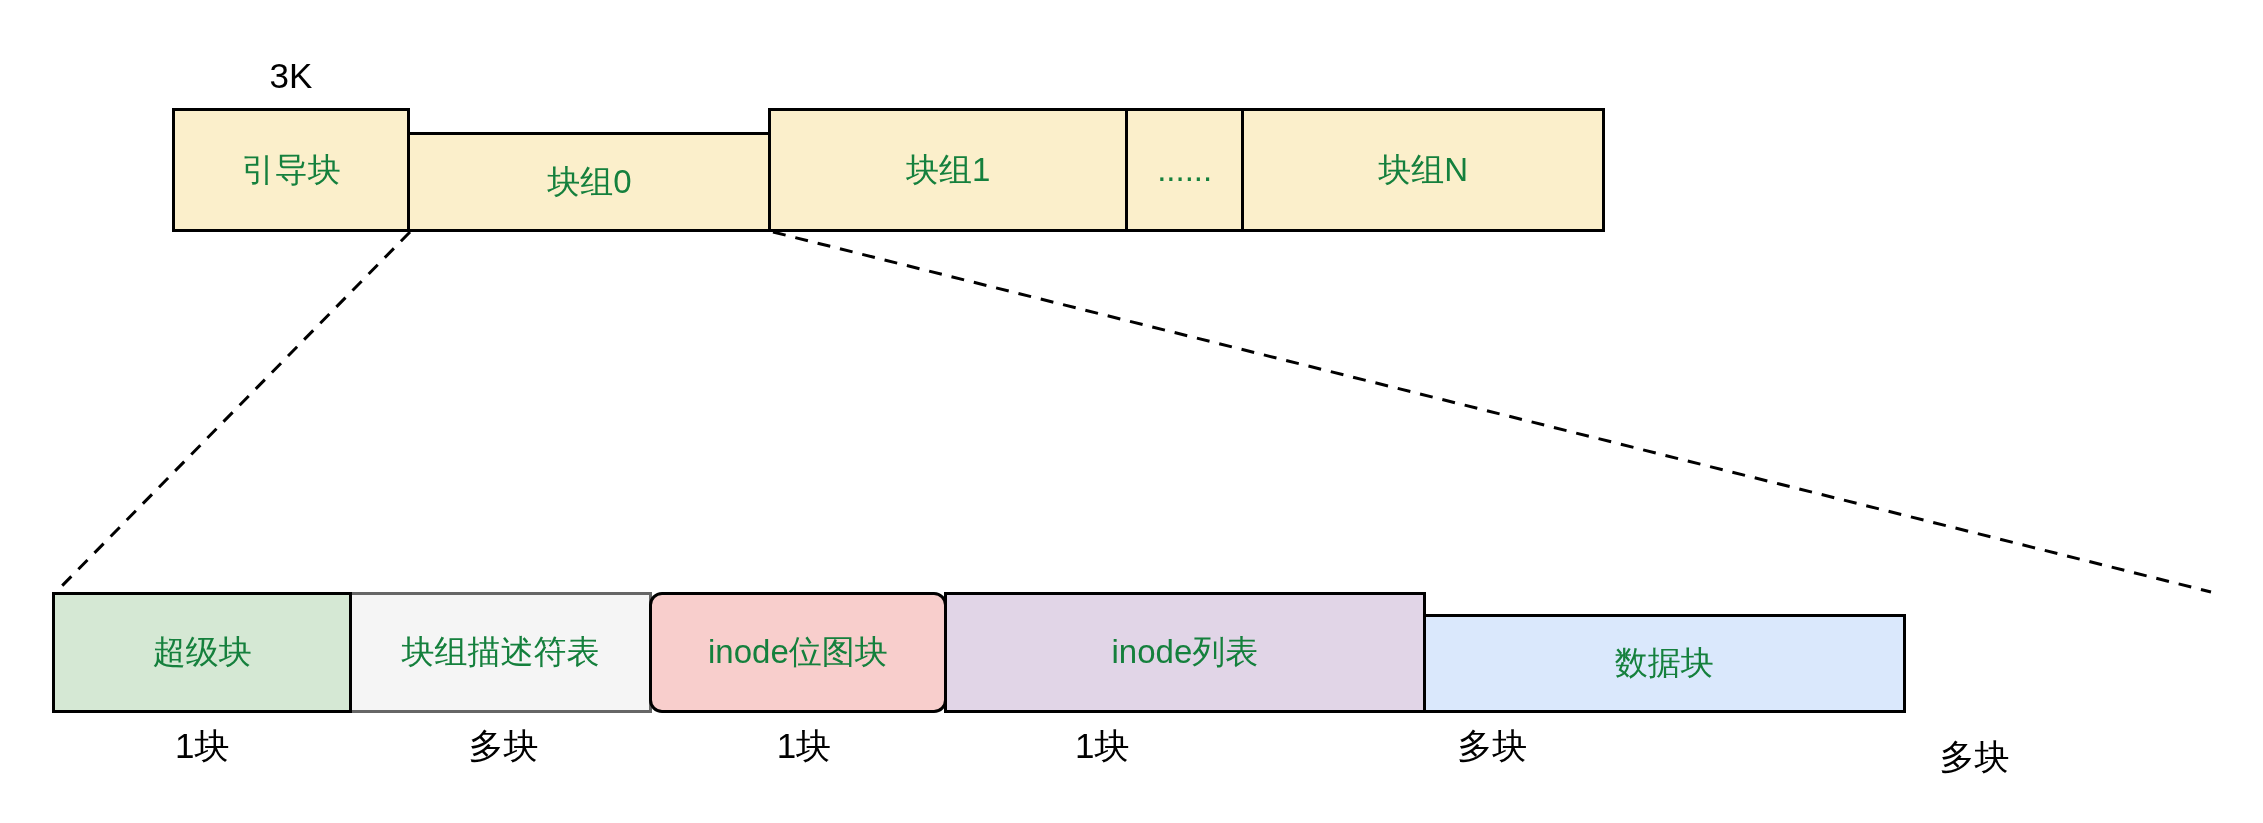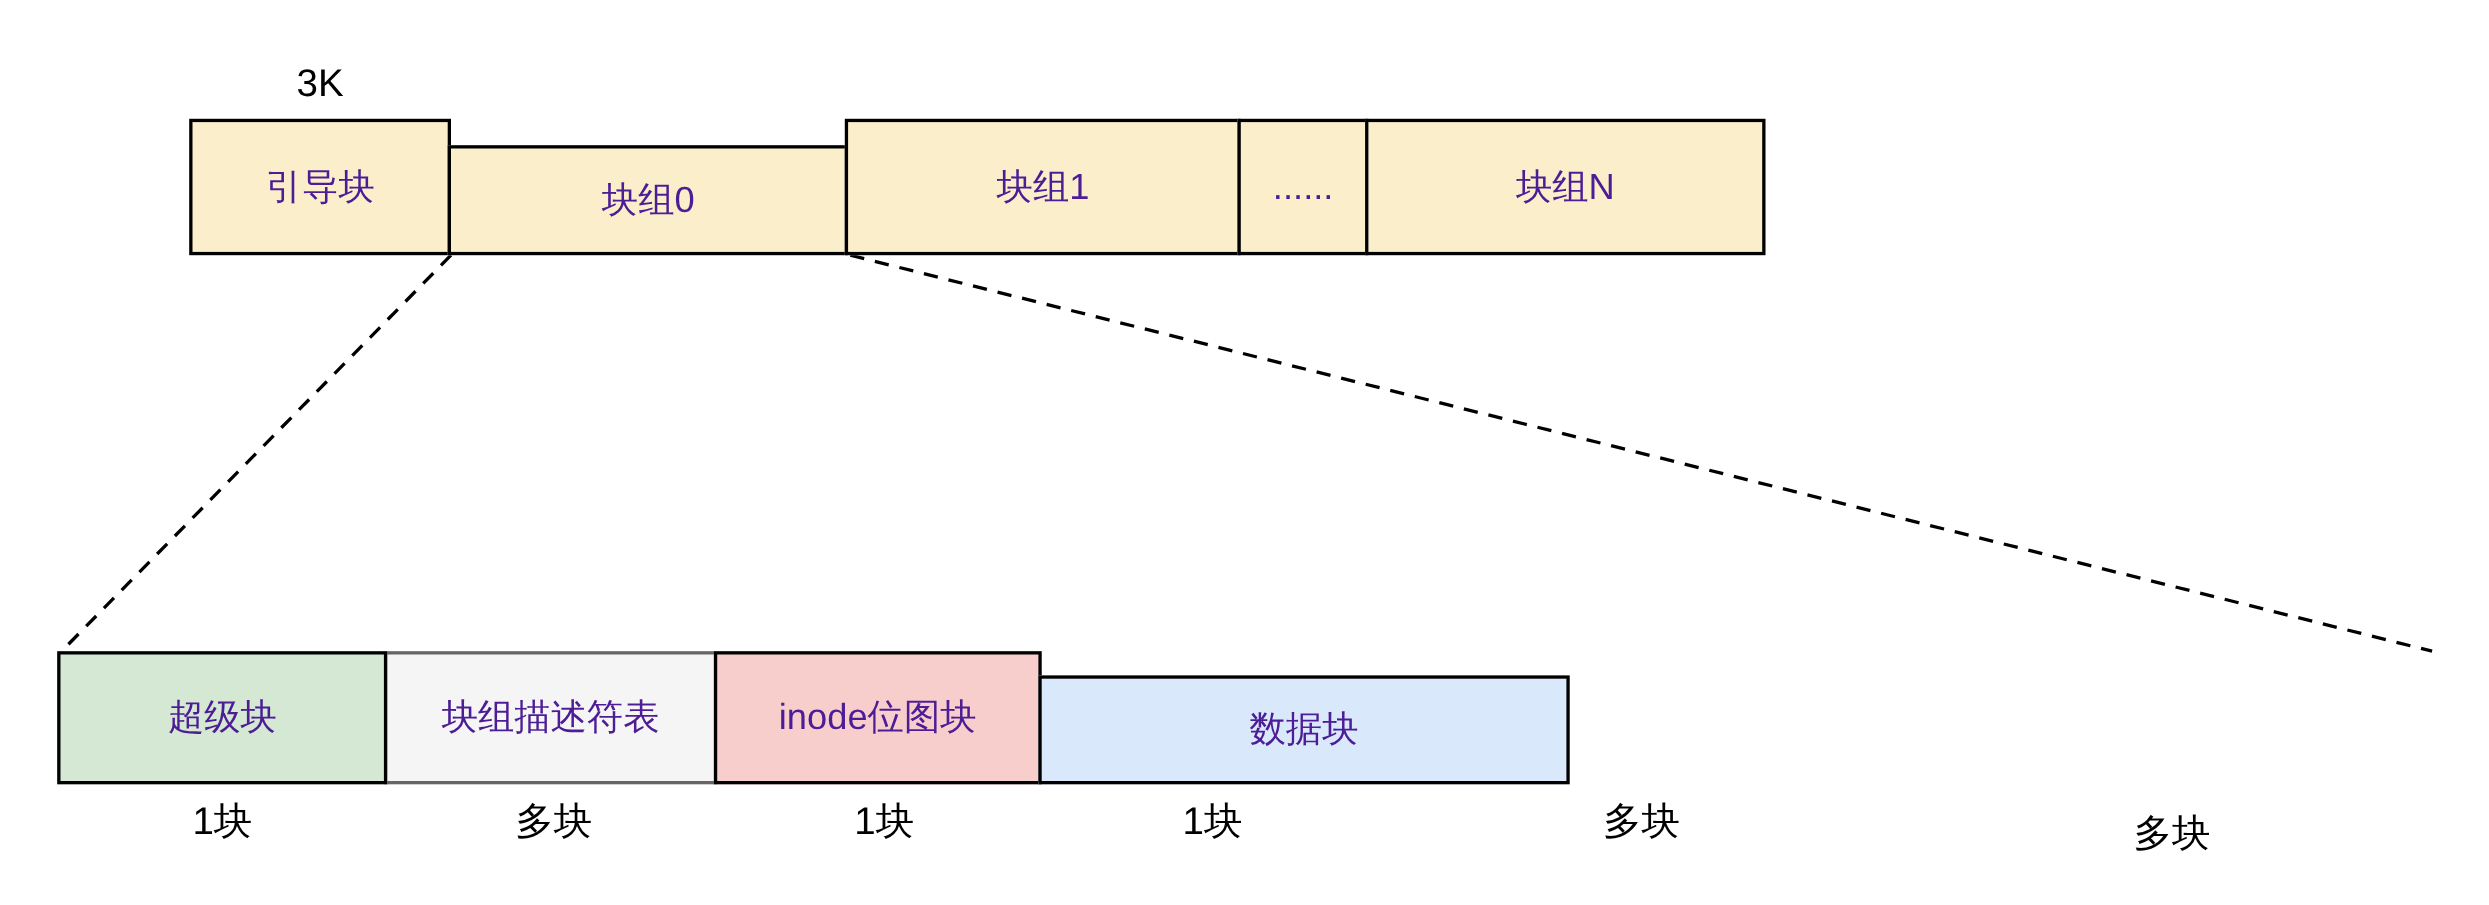--- a/index.html
+++ b/index.html
@@ -49,21 +49,21 @@
   }
   .seg {
     position: relative;
     z-index: 2;
     box-sizing: border-box;
     border: 3px solid #000000;
     display: flex;
     align-items: center;
     justify-content: center;
     font-size: 33px;
-    color: #4c1d95;
+    color: #15803d;
     white-space: nowrap;
     overflow: hidden;
   }
   .seg + .seg { margin-left: -3px; }
   .seg.z-low { z-index: 1; }
 
   
   .tw0 { width: 16.50%; }
   .tw1 { width: 25.18%; }
   .tw2 { width: 24.90%; }
@@ -122,21 +122,22 @@
   </div>
 
   <svg class="connector-layer" viewBox="0 0 2263 823">
     <line x1="410" y1="232" x2="56" y2="592" stroke="#000000" stroke-width="3" stroke-dasharray="13 10"></line>
     <line x1="773" y1="232" x2="2211" y2="592" stroke="#000000" stroke-width="3" stroke-dasharray="13 10"></line>
   </svg>
 
   <div class="bar bar-bottom">
     <div class="seg bw0" style="background-color: rgb(213, 232, 212); border-color: rgb(0, 0, 0);">超级块</div>
     <div class="seg bw1 z-low" style="background-color: rgb(245, 245, 245); border-color: rgb(102, 102, 102);">块组描述符表</div>
-    <div class="seg bw3" style="background-color: rgb(248, 206, 204); border-color: rgb(0, 0, 0);">inode位图块</div>
+    <div class="seg bw3" style="background-color: rgb(248, 206, 204); border-color: rgb(0, 0, 0); border-radius: 13px;">inode位图块</div>
+    <div class="seg bw4" style="background-color: rgb(225, 213, 231); border-color: rgb(0, 0, 0);">inode列表</div>
     <div class="seg bw5" style="background-color: rgb(218, 232, 252); border-color: rgb(0, 0, 0);">数据块</div>
   </div>
 
   <div class="counts-row">
     <div class="count-cell bw0">1块</div>
     <div class="count-cell bw1">多块</div>
     <div class="count-cell bw2">1块</div>
     <div class="count-cell bw3">1块</div>
     <div class="count-cell bw4">多块</div>
     <div class="count-cell bw5">多块</div>

